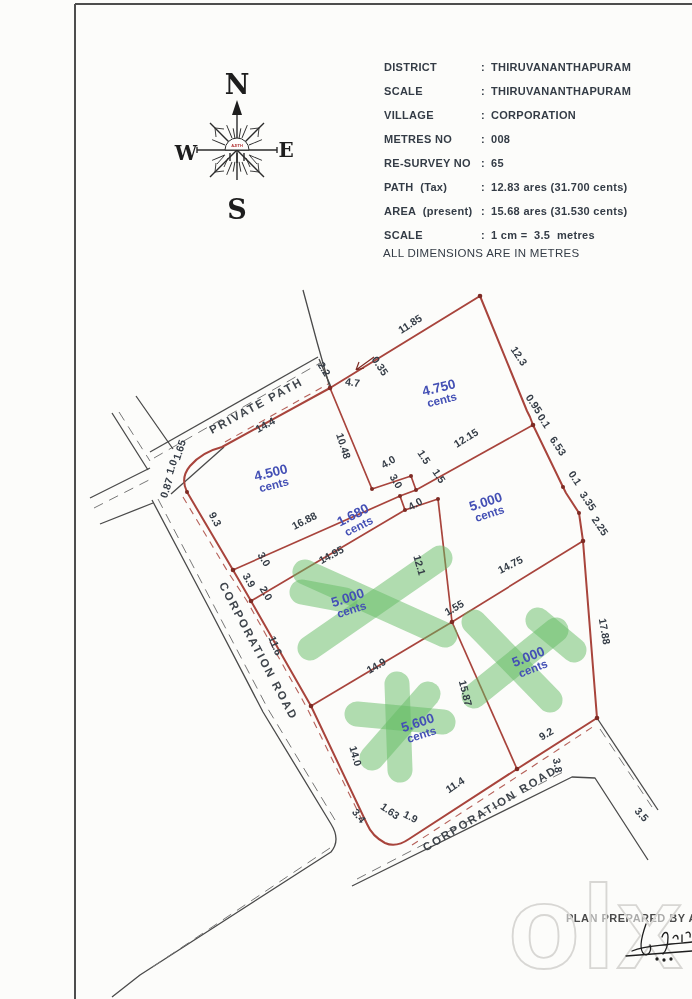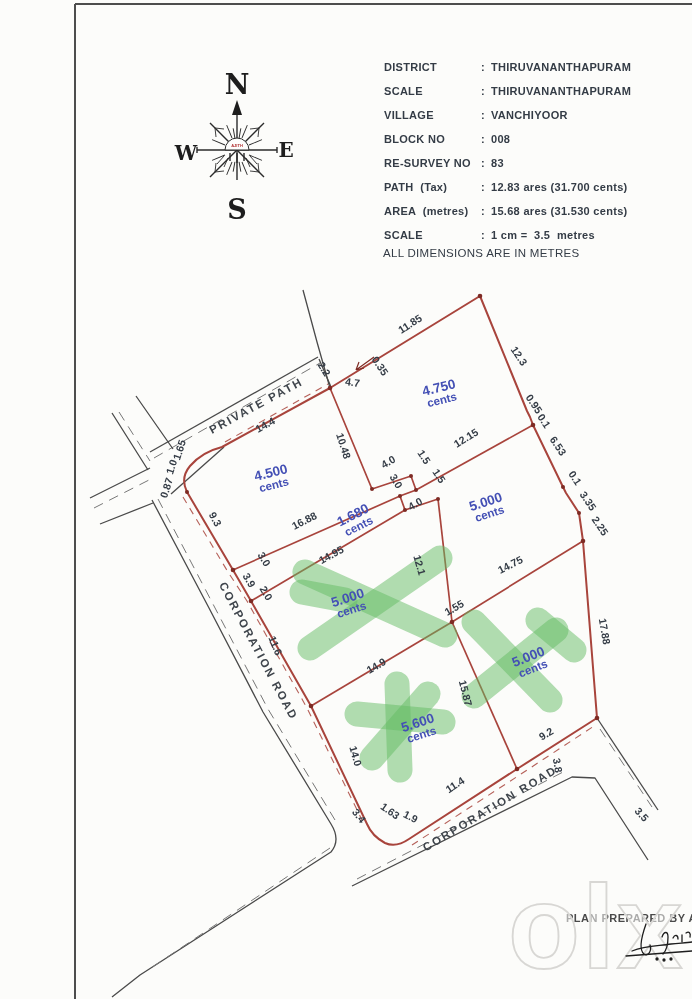--- a/index.html
+++ b/index.html
@@ -252,39 +252,39 @@
         <span class="val">THIRUVANANTHAPURAM</span>
       </div>
       <div class="info-row">
         <span class="lbl">SCALE</span>
         <span class="sep">:</span>
         <span class="val">THIRUVANANTHAPURAM</span>
       </div>
       <div class="info-row">
         <span class="lbl">VILLAGE</span>
         <span class="sep">:</span>
-        <span class="val">VANCHIYOOR</span>
-      </div>
-      <div class="info-row">
-        <span class="lbl">BLOCK NO</span>
+        <span class="val">CORPORATION</span>
+      </div>
+      <div class="info-row">
+        <span class="lbl">METRES NO</span>
         <span class="sep">:</span>
         <span class="val">008</span>
       </div>
       <div class="info-row">
         <span class="lbl">RE-SURVEY NO</span>
         <span class="sep">:</span>
-        <span class="val">83</span>
+        <span class="val">65</span>
       </div>
       <div class="info-row">
         <span class="lbl">PATH  (Tax)</span>
         <span class="sep">:</span>
         <span class="val">12.83 ares (31.700 cents)</span>
       </div>
       <div class="info-row">
-        <span class="lbl">AREA  (metres)</span>
+        <span class="lbl">AREA  (present)</span>
         <span class="sep">:</span>
         <span class="val">15.68 ares (31.530 cents)</span>
       </div>
       <div class="info-row">
         <span class="lbl">SCALE</span>
         <span class="sep">:</span>
         <span class="val">1 cm =  3.5  metres</span>
       </div>
     </div>
   <div class="dims-note">ALL DIMENSIONS ARE IN METRES</div>

